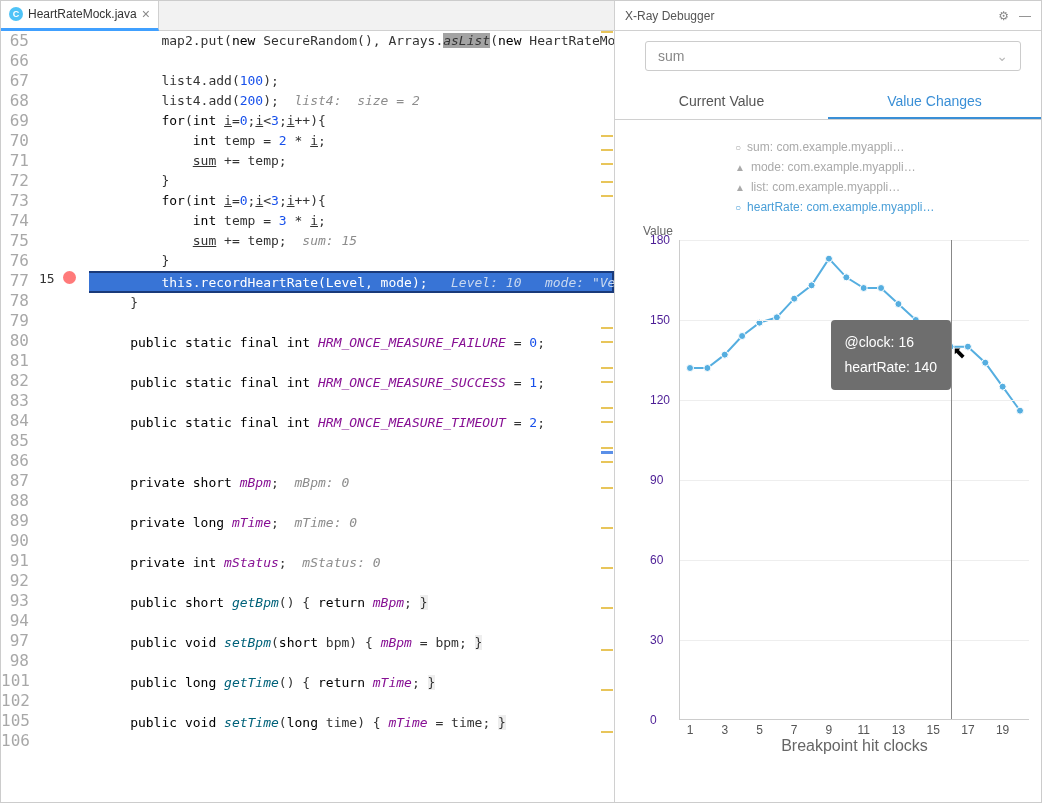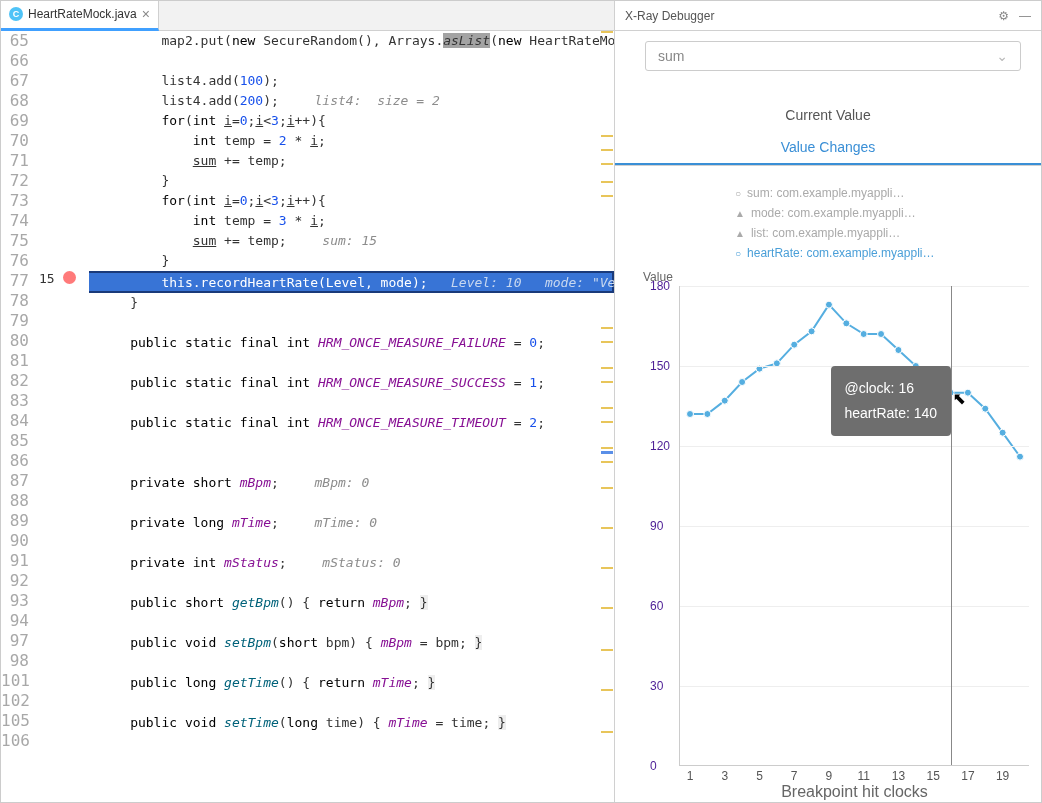--- a/index.html
+++ b/index.html
@@ -77,21 +77,21 @@
 }
 .code-line {
   height: 20px;
   line-height: 20px;
   white-space: pre;
   padding-left: 2px;
 }
 .kw { color: #000000; font-weight: normal; }
 .num { color: #1750eb; }
 .ident { color: #871094; font-style: italic; }
-.cmt { color: #8c8c8c; font-style: italic; margin-left: 20px; }
+.cmt { color: #8c8c8c; font-style: italic; }
 .mtd { color: #00627a; font-style: italic; }
 .hl-method { background: #a3a3a3; font-style: italic; }
 .highlighted-line {
   background: #3874d6;
   color: #fff;
   border: 2px solid #1a3a7a;
   margin-left: -54px;
   padding-left: 54px;
   box-sizing: content-box;
   height: 18px;
@@ -151,23 +151,22 @@
   border-radius: 3px;
   display: flex;
   align-items: center;
   padding: 0 12px;
   color: #888;
   font-size: 14px;
   justify-content: space-between;
 }
 .debug-tabs {
   display: flex;
-  margin-top: 28px;
+  margin-top: 14px;
   border-bottom: 1px solid #d0d0d0;
-  flex-direction: column;
 }
 .debug-tab {
   flex: 1;
   text-align: center;
   padding: 8px 0;
   font-size: 14px;
   color: #555;
   cursor: pointer;
 }
 .debug-tab.active {

